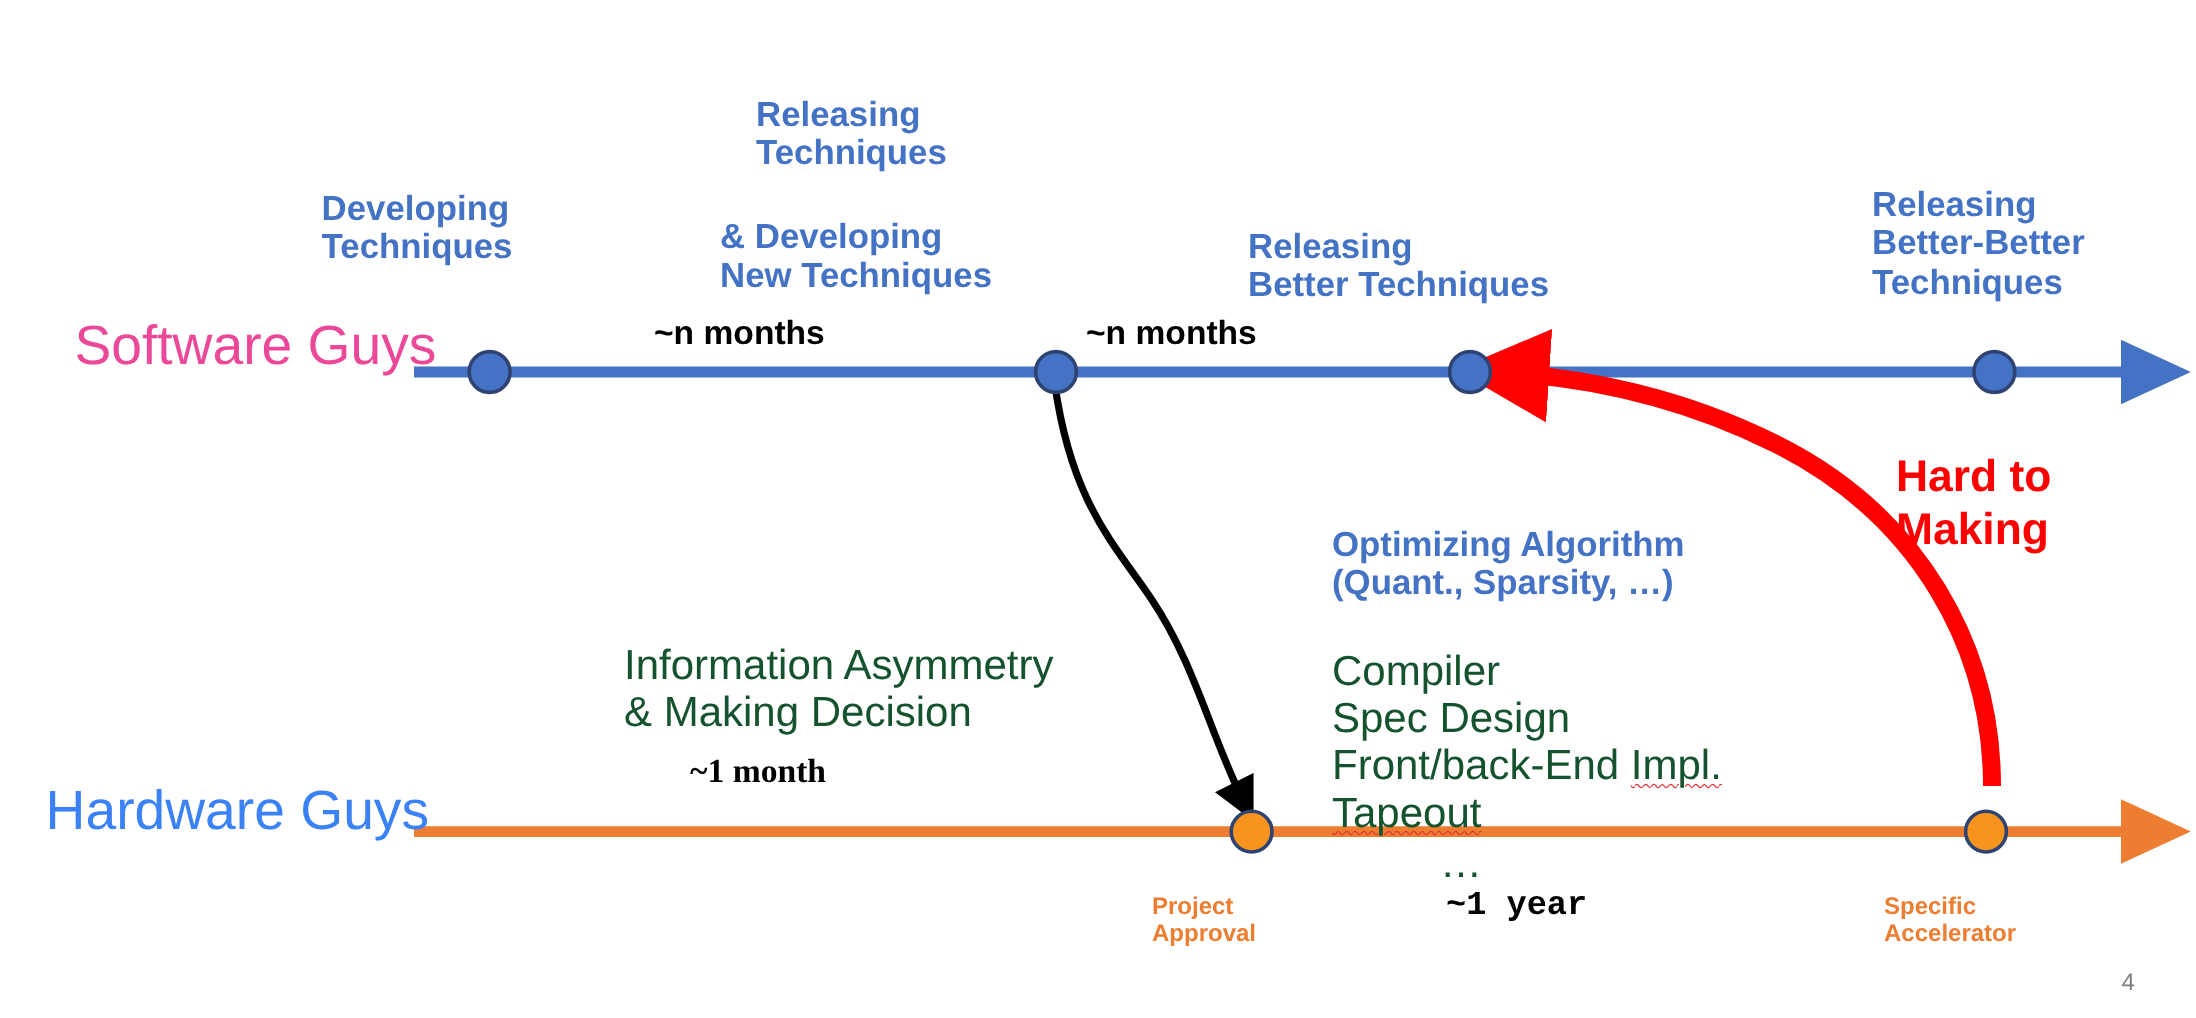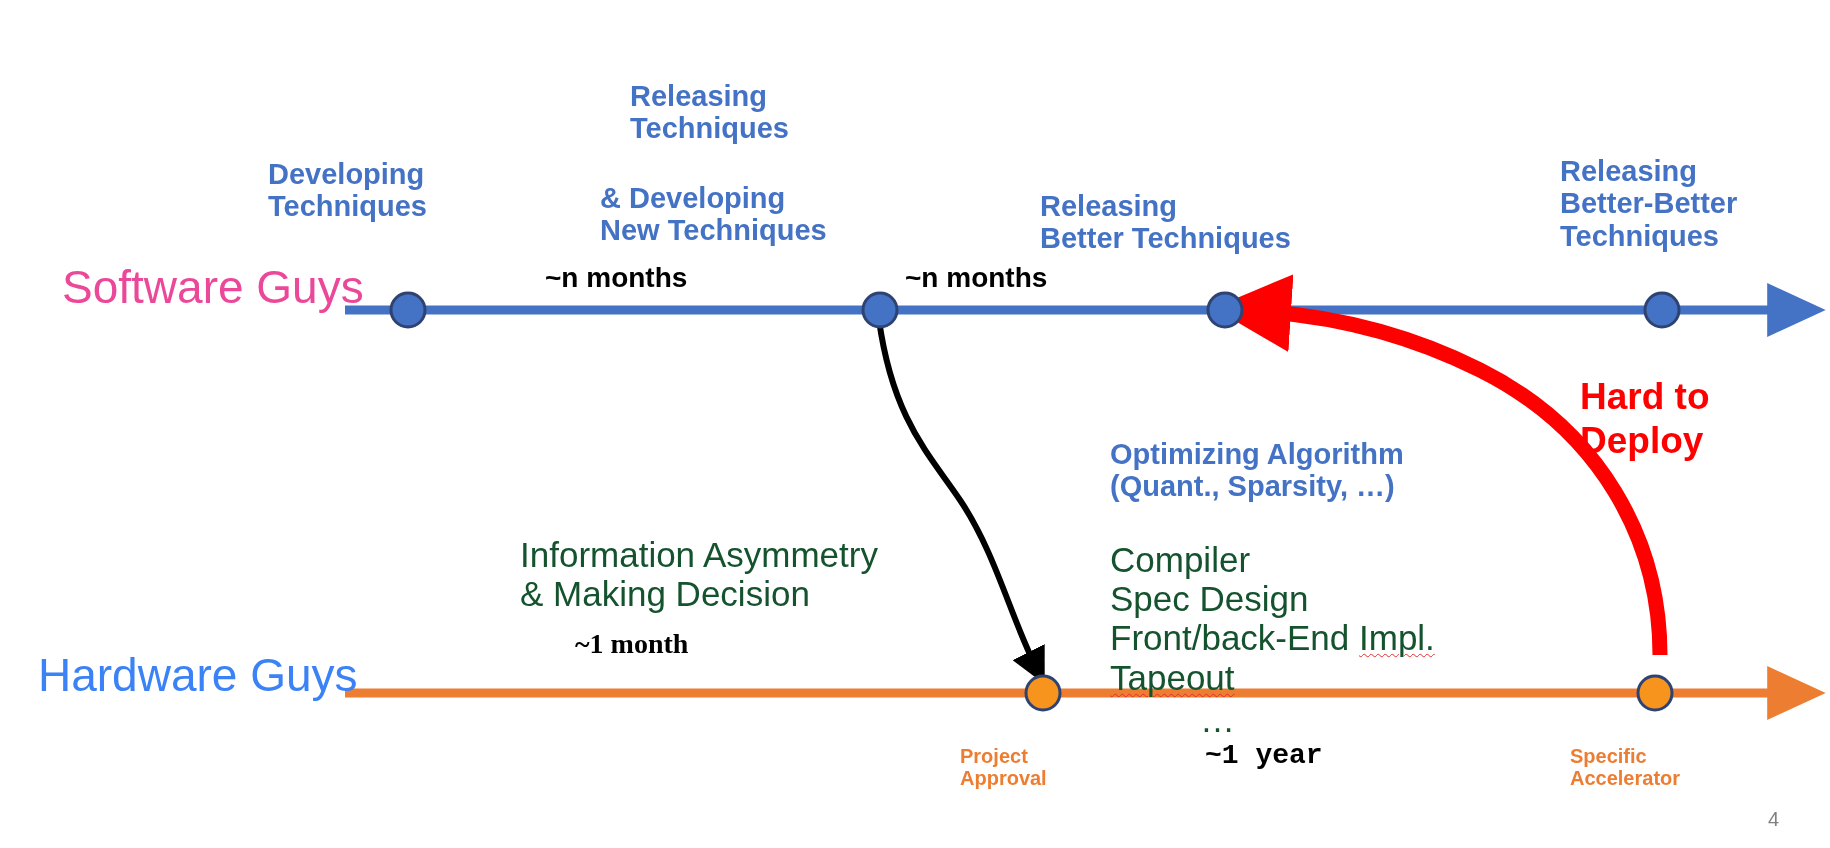--- a/index.html
+++ b/index.html
@@ -200,17 +200,17 @@
 
   <div class="lbl black-label" id="label-months-1">~n months</div>
 
   <div class="lbl black-label" id="label-months-2">~n months</div>
 
   <div class="lbl black-label" id="label-1-month">~1 month</div>
 
   <div class="lbl black-label" id="label-1-year">~1 year</div>
 
   <div class="lbl" id="label-hard-to-deploy">Hard to
-Deploy</div>
+Making</div>
 
   <div id="slide-number">4</div>
 
 </div>
 
 </body></html>

